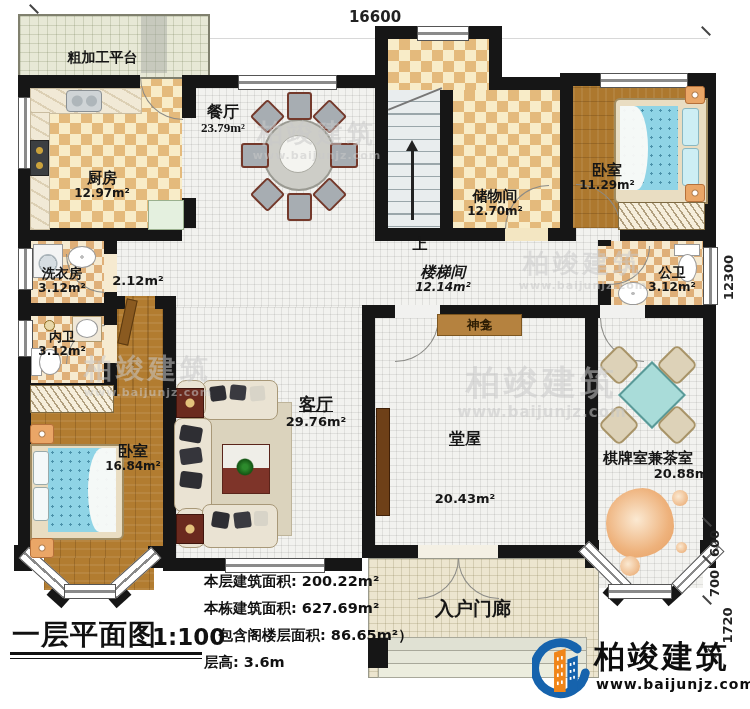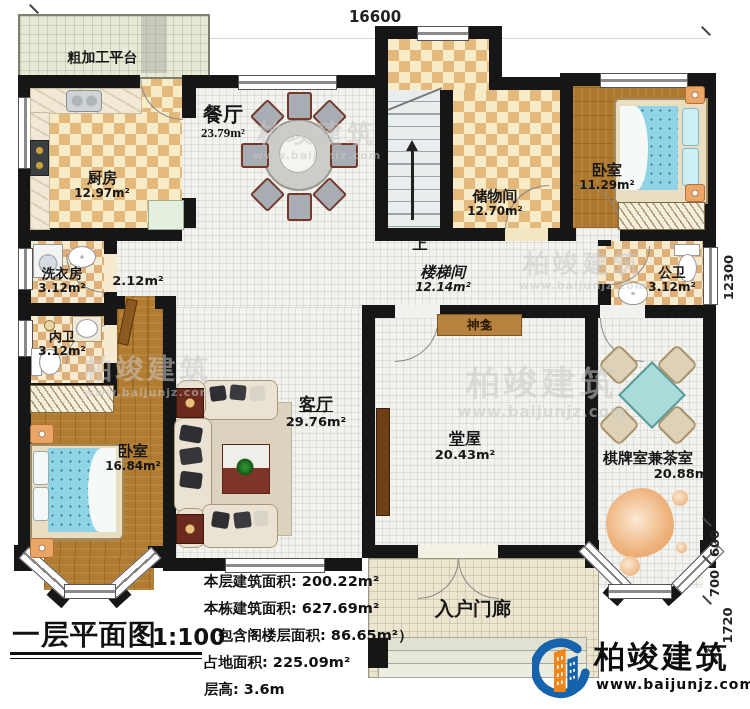--- a/index.html
+++ b/index.html
@@ -295,21 +295,21 @@
   </div>
 
   <div class="rl" style="left:35px;top:49px;width:135px;">
     <span class="nm" style="font-size:14px;">粗加工平台</span>
   </div>
   <div class="rl" style="left:66px;top:170px;width:72px;">
     <span class="nm" style="font-size:15px;">厨房</span>
     <span class="ar">12.97m²</span>
   </div>
   <div class="rl" style="left:184px;top:103px;width:78px;">
-    <span class="nm" style="font-size:20px;">餐厅</span>
+    <span class="nm" style="font-size:16px;">餐厅</span>
     <span class="ar" style="font-size:13px;font-family:Liberation Serif, serif;">23.79m²</span>
   </div>
   <div class="rl" style="left:106px;top:274px;width:64px;">
     <span class="nm" style="font-size:13px;">2.12m²</span>
   </div>
   <div class="rl" style="left:28px;top:266px;width:68px;">
     <span class="nm" style="font-size:13.5px;">洗衣房</span>
     <span class="ar">3.12m²</span>
   </div>
   <div class="rl" style="left:30px;top:330px;width:64px;">
@@ -338,21 +338,21 @@
   <div class="rl" style="left:572px;top:162px;width:70px;">
     <span class="nm" style="font-size:15px;">卧室</span>
     <span class="ar">11.29m²</span>
   </div>
   <div class="rl" style="left:640px;top:265px;width:64px;">
     <span class="nm" style="font-size:13.5px;">公卫</span>
     <span class="ar">3.12m²</span>
   </div>
   <div class="rl" style="left:428px;top:430px;width:74px;">
     <span class="nm" style="font-size:16px;">堂屋</span>
-    <span class="ar" style="font-size:13px;">20.43m²</span>
+    <span class="ar" style="font-size:13px;margin-top:44px;">20.43m²</span>
   </div>
   <div class="rl" style="left:582px;top:450px;width:132px;">
     <span class="nm" style="font-size:15px;">棋牌室兼茶室</span>
     <span class="ar" style="font-size:13px;text-align:right;">20.88m²</span>
   </div>
   <div class="rl" style="left:408px;top:598px;width:130px;">
     <span class="nm" style="font-size:19px;">入户门廊</span>
   </div>
 
   <div class="dim" style="left:335px;top:8px;width:80px;font-size:15px;">16600</div>
@@ -368,21 +368,20 @@
   <div class="tick" style="left:706px;top:652px;"></div>
 
   <div class="abs" style="left:12px;top:616px;font-size:28px;font-weight:700;color:#111;letter-spacing:1px;">一层平面图</div>
   <div class="abs" style="left:152px;top:624px;font-size:23px;font-weight:700;color:#111;">1:100</div>
   <div class="abs" style="left:10px;top:652px;width:192px;height:3px;background:#111;"></div>
   <div class="abs" style="left:10px;top:658px;width:192px;height:1px;background:#111;"></div>
   <div class="abs stats" style="left:204px;top:572px;width:180px;">
     <div>本层建筑面积: 200.22m²</div>
     <div>本栋建筑面积: 627.69m²</div>
     <div>（包含阁楼层面积: 86.65m²）</div>
-    <div>占地面积: 225.09m²</div>
     <div>层高: 3.6m</div>
   </div>
 
   <div class="abs" style="left:532px;top:636px;width:210px;height:70px;">
     <span style="position:absolute;left:0;top:2px;">
       <svg width="58" height="64" viewBox="0 0 100 100">
         <path d="M78 14 A44 44 0 1 0 92 55" fill="none" stroke="#1663ad" stroke-width="15" stroke-linecap="round"></path>
         <polygon points="38,20 58,13 58,88 38,88" fill="#f08519"></polygon>
         <polygon points="61,32 79,25 79,88 61,88" fill="#1663ad"></polygon>
         <g fill="#ffffff">

